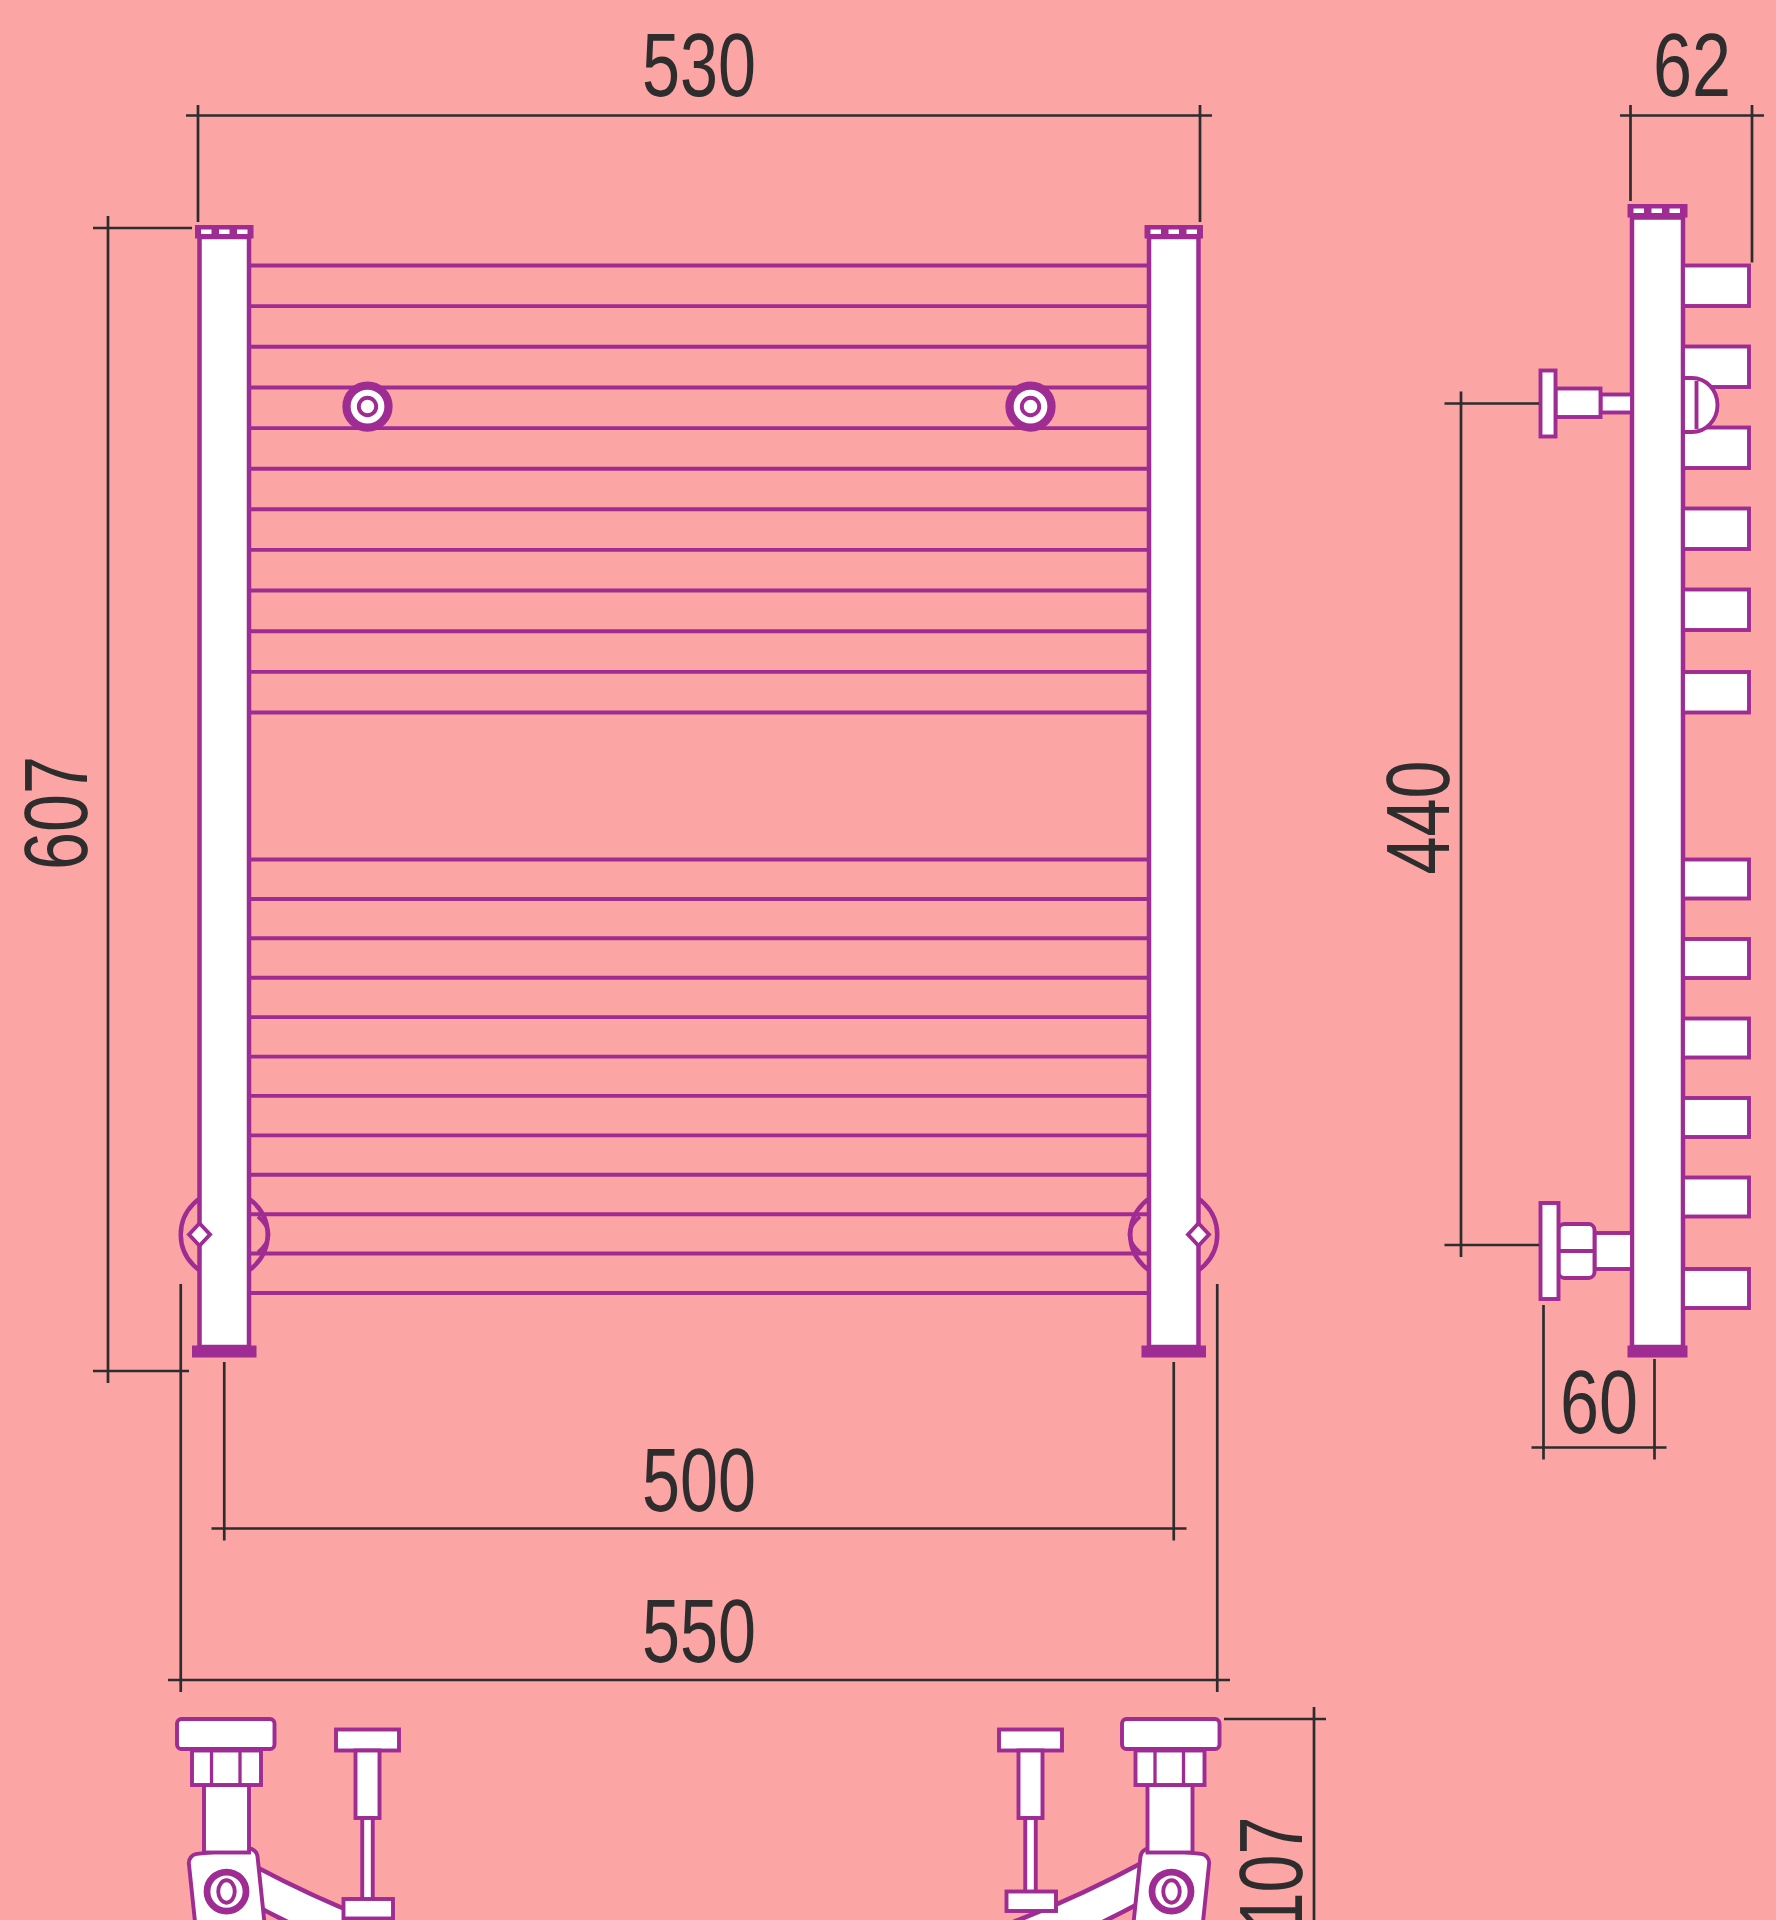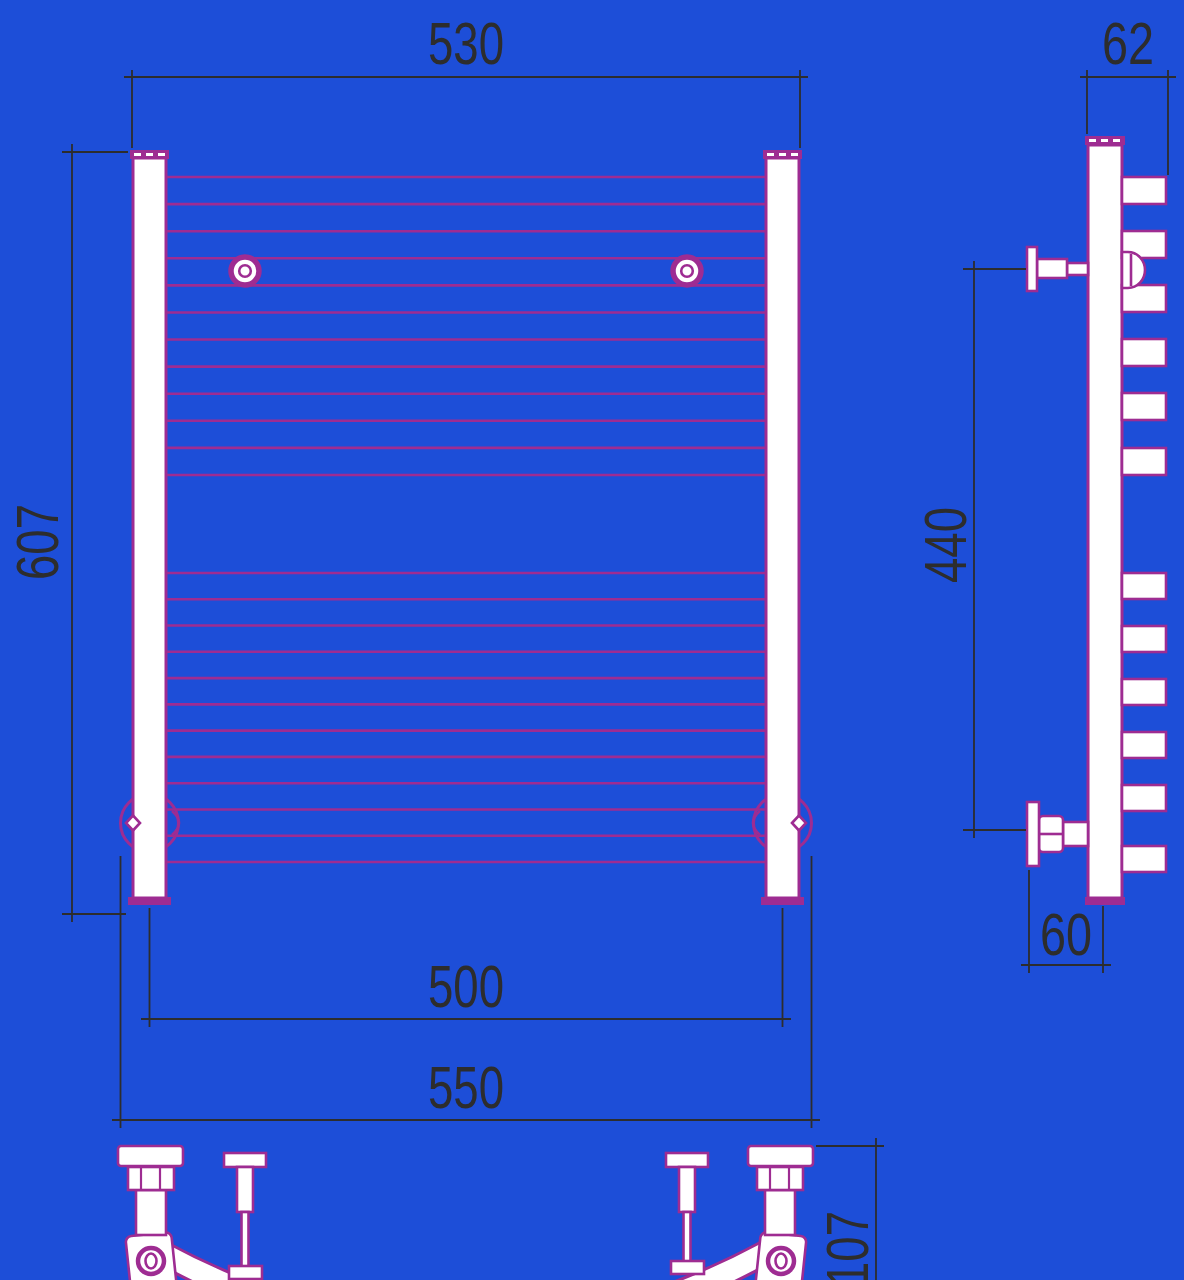--- a/index.html
+++ b/index.html
@@ -1,19 +1,19 @@
 <!DOCTYPE html>
 <html><head>
 <meta charset="utf-8">
 <style>
   html,body{margin:0;padding:0;background:#ffffff;}
   .canvas{
     position:relative;
     width:1184px;height:1280px;
-    background:#1d4ed8;
+    background:#fca5a5;
     font-family:"Liberation Sans", sans-serif;
     overflow:hidden;
   }
   svg{display:block;}
   text{
     font-family:"Liberation Sans", sans-serif;
     fill:#2d2d2d;
     font-size:60px;
     font-weight:400;
   }

